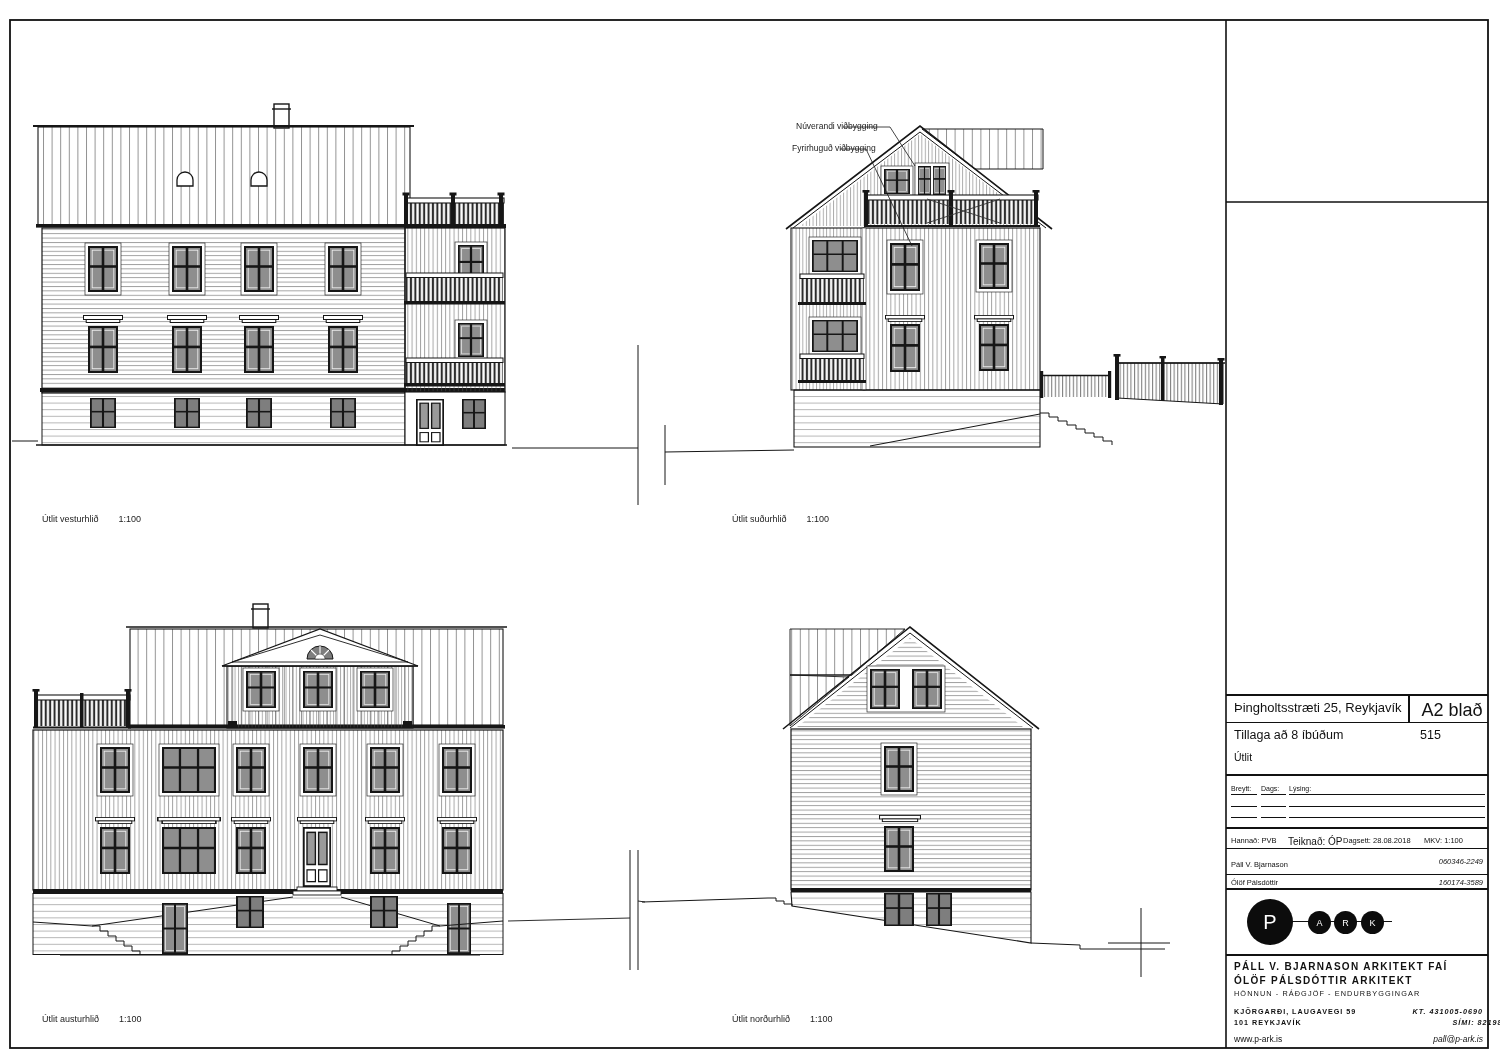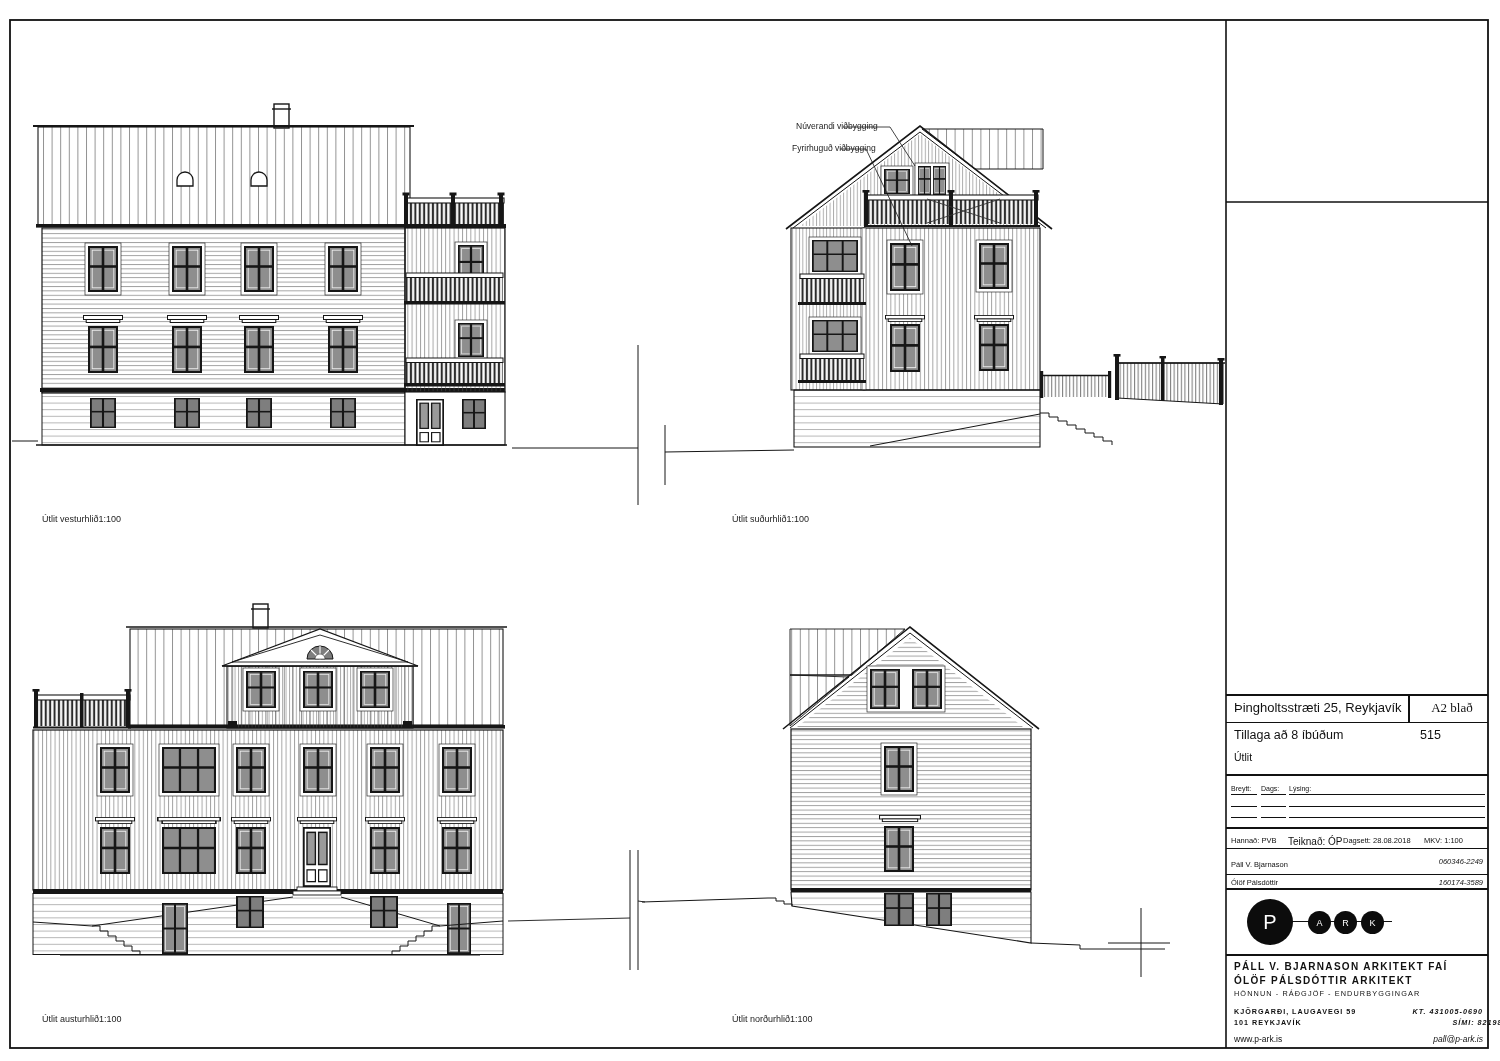--- a/index.html
+++ b/index.html
@@ -1,19 +1,19 @@
 <!DOCTYPE html>
 <html><head>
 <meta charset="utf-8">
 <style>
   html,body{margin:0;padding:0;background:#fff;width:1500px;height:1061px;overflow:hidden;
     font-family:"Liberation Sans",sans-serif;color:#161616;}
   #stage{position:absolute;left:0;top:0;width:1500px;height:1061px;}
   svg{position:absolute;left:0;top:0;}
-  .lbl{position:absolute;font-size:9px;color:#1c1c1c;white-space:nowrap;display:flex;}
+  .lbl{position:absolute;font-size:9px;color:#1c1c1c;white-space:nowrap;display:flex;gap:20px;}
   .ann{position:absolute;font-size:8.5px;color:#1c1c1c;white-space:nowrap;padding-left:32px;}
   .tbtxt{position:absolute;white-space:nowrap;color:#111;}
   .tbline{position:absolute;background:#111;}
   .circ{position:absolute;border-radius:50%;background:#0c0c0c;color:#fff;display:flex;
     align-items:center;justify-content:center;}
   .rgt{text-align:right;font-style:italic;}
 </style>
 </head>
 <body>
 
@@ -373,21 +373,21 @@
   <div class="tbline" style="left:1226px;top:722px;width:262px;height:1.2px;"></div>
   <div class="tbline" style="left:1408px;top:695px;width:1.5px;height:28px;"></div>
   <div class="tbline" style="left:1226px;top:774px;width:262px;height:2.2px;"></div>
   <div class="tbline" style="left:1226px;top:827px;width:262px;height:2.2px;"></div>
   <div class="tbline" style="left:1226px;top:848px;width:262px;height:1px;"></div>
   <div class="tbline" style="left:1226px;top:874px;width:262px;height:1px;"></div>
   <div class="tbline" style="left:1226px;top:888px;width:262px;height:2.2px;"></div>
   <div class="tbline" style="left:1226px;top:954px;width:262px;height:2.2px;"></div>
 
   <div class="tbtxt" style="left:1234px;top:700px;font-size:13px;">Þingholtsstræti 25, Reykjavík</div>
-  <div class="tbtxt" style="left:1408px;top:700px;width:88px;text-align:center;font-size:13px;font-family:Liberation Serif, serif;">A2 blað</div>
+  <div class="tbtxt" style="left:1408px;top:700px;width:88px;text-align:center;font-size:18px;">A2 blað</div>
   <div class="tbtxt" style="left:1234px;top:728px;font-size:12.5px;">Tillaga að 8 íbúðum</div>
   <div class="tbtxt" style="left:1420px;top:728px;font-size:12.5px;">515</div>
   <div class="tbtxt" style="left:1234px;top:751px;font-size:10.5px;">Útlit</div>
 
   <div class="tbtxt" style="left:1231px;top:785px;font-size:7px;">Breytt:</div>
   <div class="tbtxt" style="left:1261px;top:785px;font-size:7px;">Dags:</div>
   <div class="tbtxt" style="left:1289px;top:785px;font-size:7px;">Lýsing:</div>
   <div class="tbline" style="left:1231px;top:794px;width:26px;height:1px;"></div>
   <div class="tbline" style="left:1261px;top:794px;width:25px;height:1px;"></div>
   <div class="tbline" style="left:1289px;top:794px;width:196px;height:1px;"></div>

